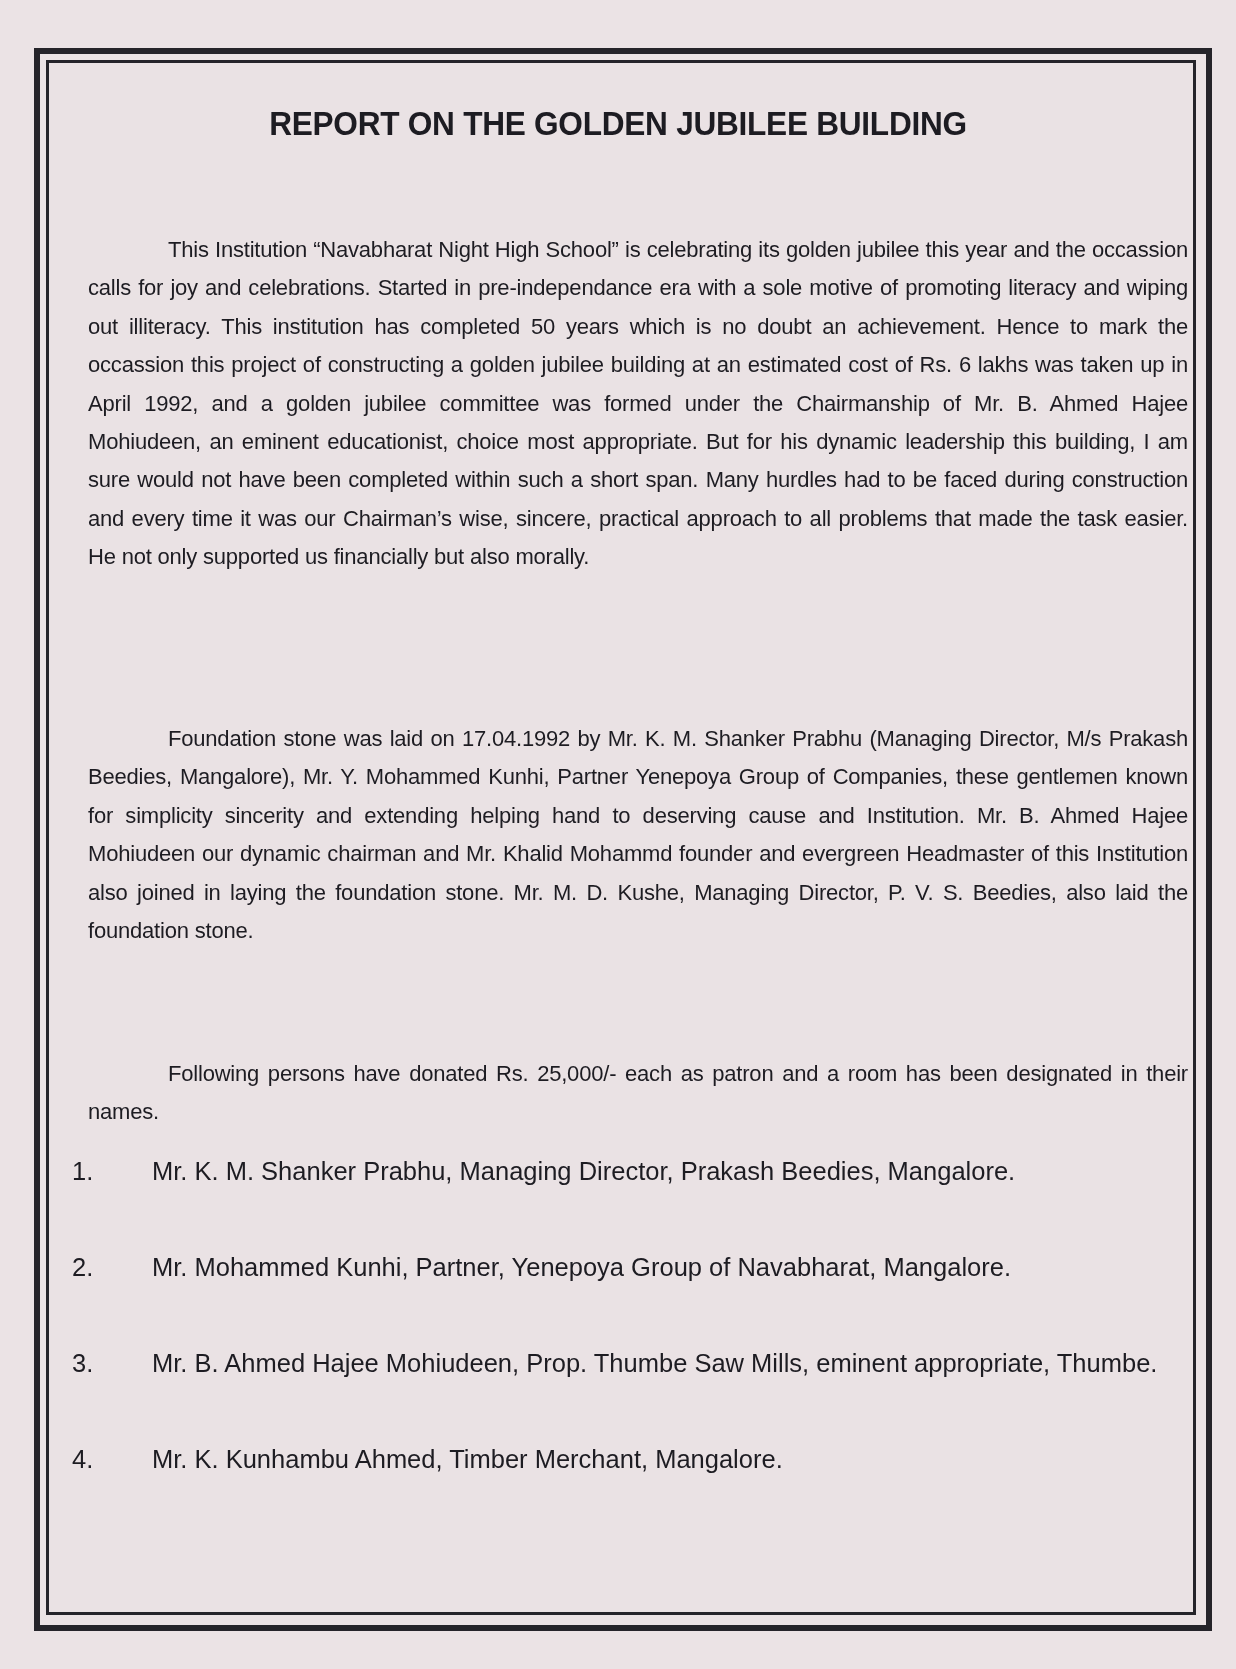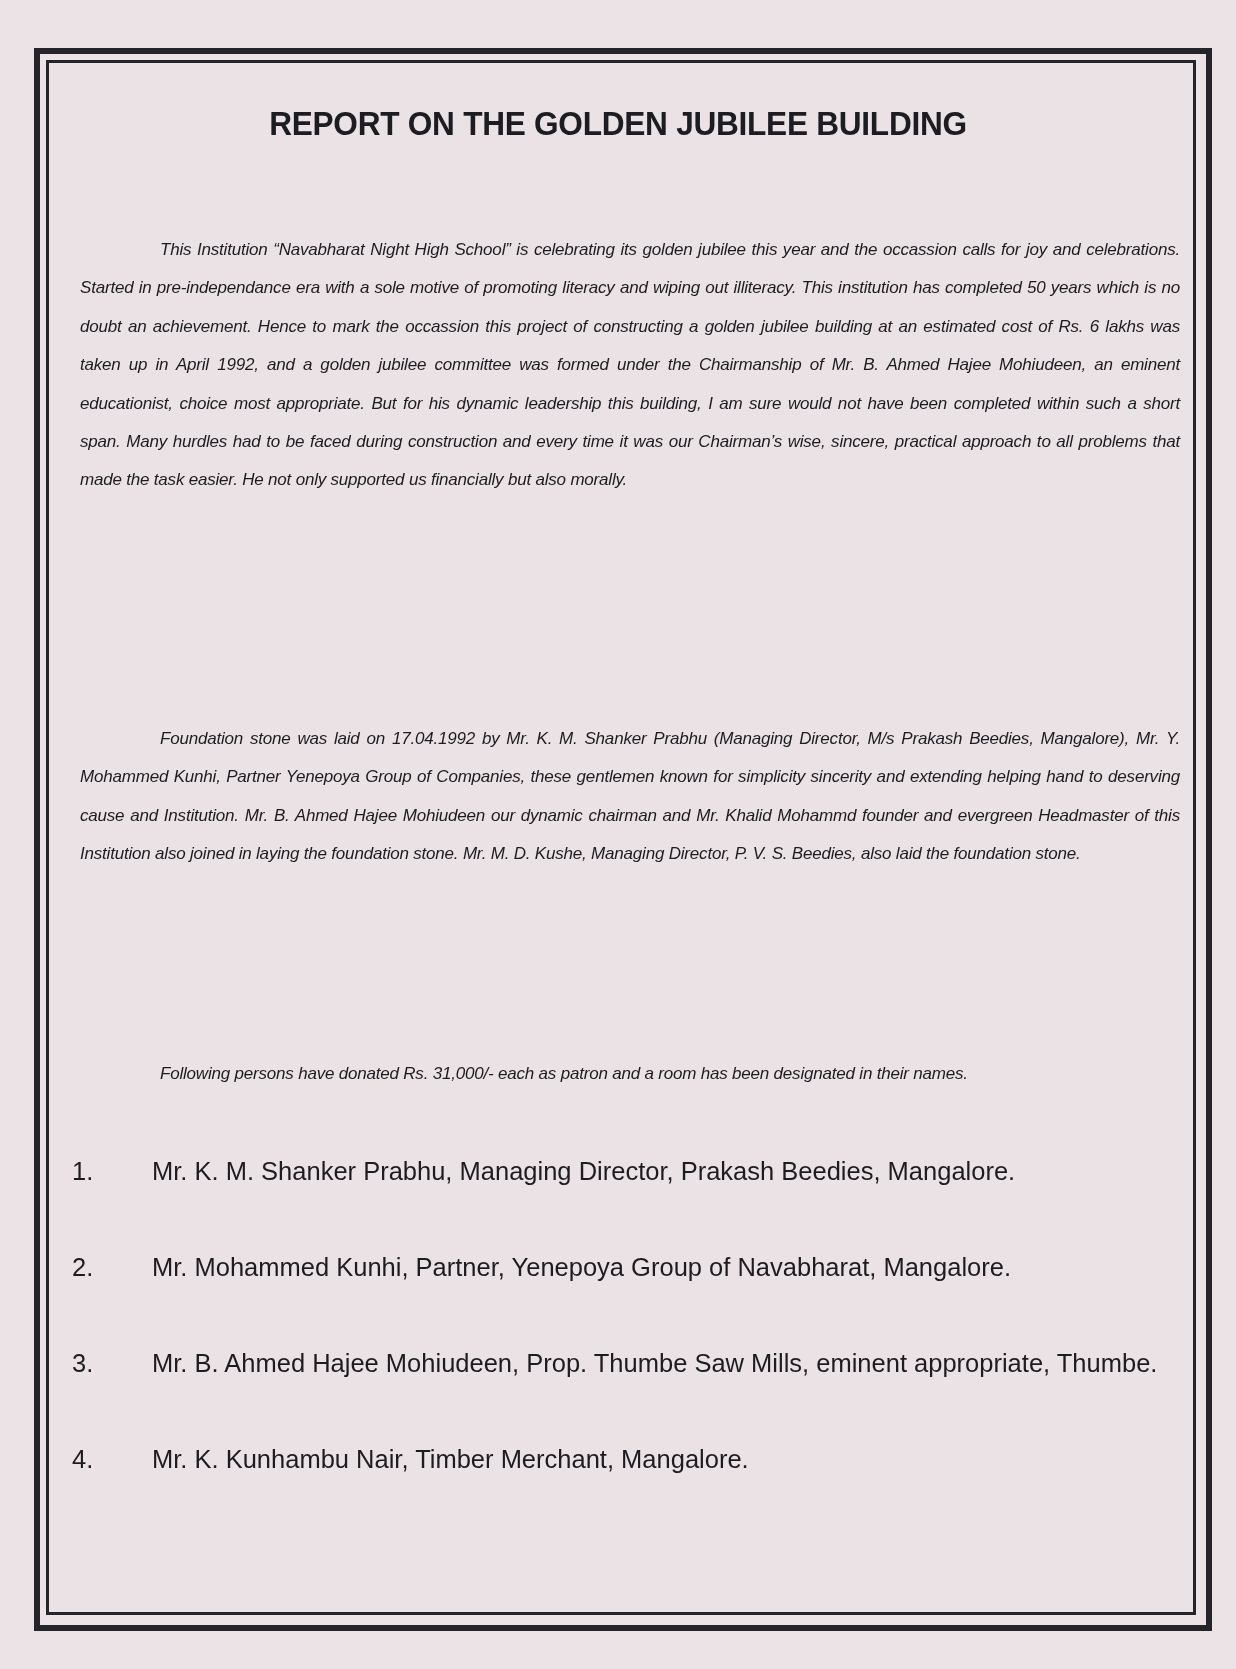--- a/index.html
+++ b/index.html
@@ -32,27 +32,26 @@
     text-align: center;
     font-weight: bold;
     font-size: 34px;
     letter-spacing: -0.3px;
     color: #1d1c22;
     transform: scaleX(0.93);
     transform-origin: center;
   }
   .body {
     position: absolute;
-    left: 80px;
+    left: 88px;
     width: 1100px;
-    font-size: 17px;
+    font-size: 22px;
     line-height: 38.4px;
     text-align: justify;
     letter-spacing: -0.2px;
-    font-style: italic;
   }
   .para {
     text-indent: 80px;
     margin: 0;
   }
   .p1 { top: 231px; }
   .p2 { top: 720px; }
   .p3 { top: 1055px; }
   .list {
     position: absolute;
@@ -85,32 +84,32 @@
 </head>
 <body>
 
 <div class="frame-outer"></div>
 <div class="frame-inner"></div>
 
 <h1 class="title" style="margin:0;">REPORT ON THE GOLDEN JUBILEE BUILDING</h1>
 
 <p class="body para p1">This Institution “Navabharat Night High School” is celebrating its golden jubilee this year and the occassion calls for joy and celebrations. Started in pre-independance era with a sole motive of promoting literacy and wiping out illiteracy. This institution has completed 50 years which is no doubt an achievement. Hence to mark the occassion this project of constructing a golden jubilee building at an estimated cost of Rs. 6 lakhs was taken up in April 1992, and a golden jubilee committee was formed under the Chairmanship of Mr. B. Ahmed Hajee Mohiudeen, an eminent educationist, choice most appropriate. But for his dynamic leadership this building, I am sure would not have been completed within such a short span. Many hurdles had to be faced during construction and every time it was our Chairman’s wise, sincere, practical approach to all problems that made the task easier. He not only supported us financially but also morally.</p>
 <p class="body para p2">Foundation stone was laid on 17.04.1992 by Mr. K. M. Shanker Prabhu (Managing Director, M/s Prakash Beedies, Mangalore), Mr. Y. Mohammed Kunhi, Partner Yenepoya Group of Companies, these gentlemen known for simplicity sincerity and extending helping hand to deserving cause and Institution. Mr. B. Ahmed Hajee Mohiudeen our dynamic chairman and Mr. Khalid Mohammd founder and evergreen Headmaster of this Institution also joined in laying the foundation stone. Mr. M. D. Kushe, Managing Director, P. V. S. Beedies, also laid the foundation stone.</p>
-<p class="body para p3">Following persons have donated Rs. 31,000/- each as patron and a room has been designated in their names.</p>
+<p class="body para p3">Following persons have donated Rs. 25,000/- each as patron and a room has been designated in their names.</p>
 
 <ul class="list">
   <li class="li1">
     <span class="num">1.</span>
     <span class="txt">Mr. K. M. Shanker Prabhu, Managing Director, Prakash Beedies, Mangalore.</span>
   </li>
   <li class="li2">
     <span class="num">2.</span>
     <span class="txt">Mr. Mohammed Kunhi, Partner, Yenepoya Group of Navabharat, Mangalore.</span>
   </li>
   <li class="li3">
     <span class="num">3.</span>
     <span class="txt">Mr. B. Ahmed Hajee Mohiudeen, Prop. Thumbe Saw Mills, eminent appropriate, Thumbe.</span>
   </li>
   <li class="li4">
     <span class="num">4.</span>
-    <span class="txt">Mr. K. Kunhambu Nair, Timber Merchant, Mangalore.</span>
+    <span class="txt">Mr. K. Kunhambu Ahmed, Timber Merchant, Mangalore.</span>
   </li>
 </ul>
 
 </body></html>

